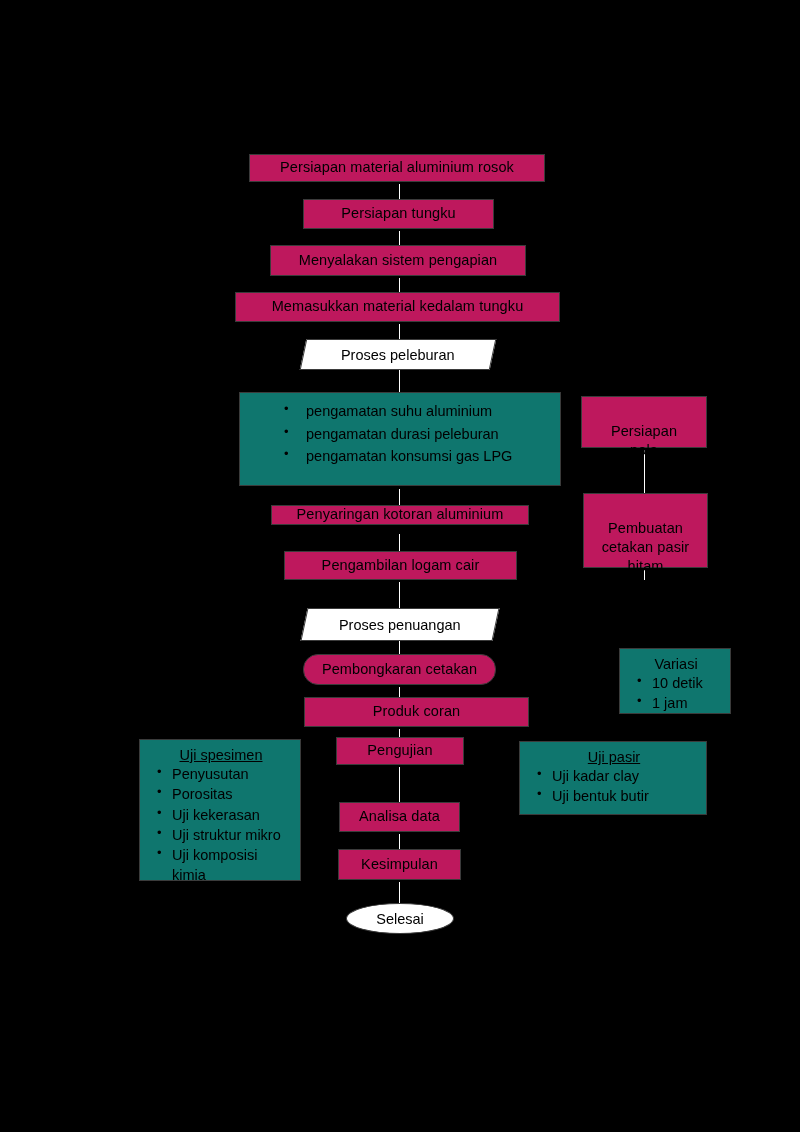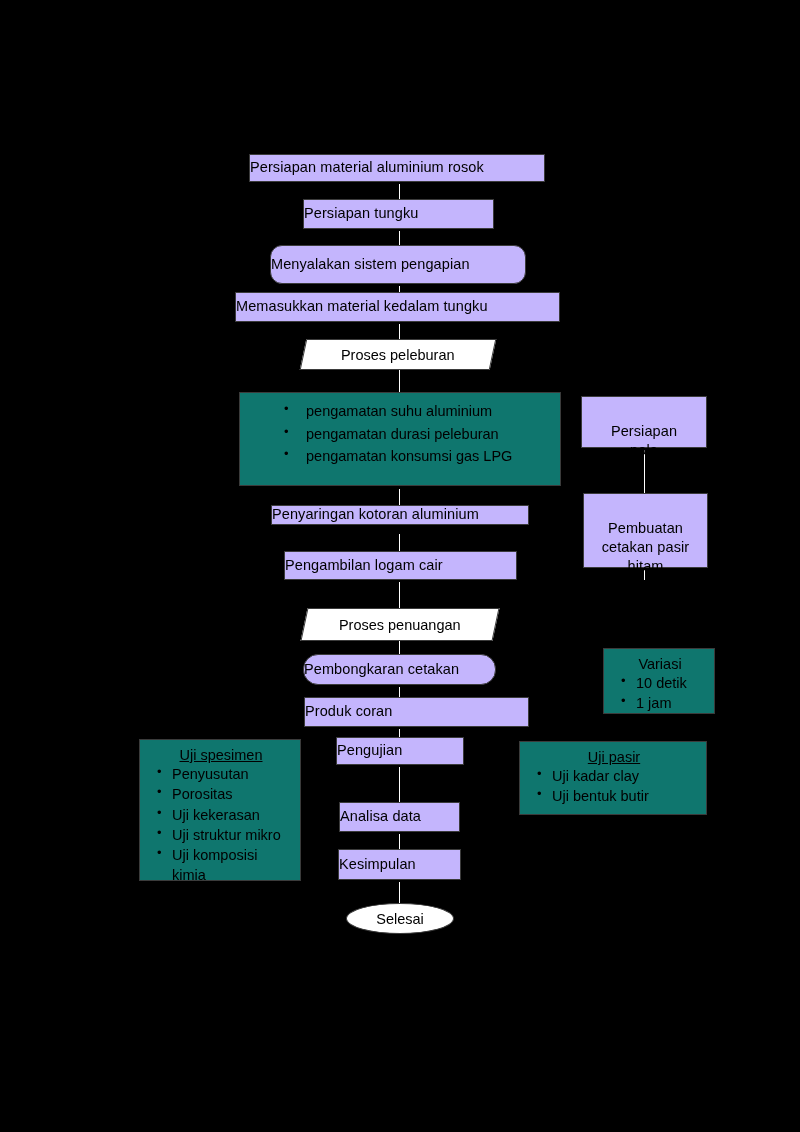--- a/index.html
+++ b/index.html
@@ -20,25 +20,26 @@
     position: absolute;
     left: 0;
     top: 0;
     width: 800px;
     height: 1132px;
   }
 
   
   .node {
     position: absolute;
-    background: #c4b5fd;
+    background: #be185d;
     border: 1px solid #3b3b3b;
     box-sizing: border-box;
     display: flex;
     align-items: center;
+    justify-content: center;
     text-align: center;
     font-size: 14.5px;
     line-height: 1.22;
     color: #000000;
     letter-spacing: 0.1px;
   }
 
   
   .node.shadow {
     box-shadow: 2px 2px 0 0 #000000;
@@ -156,21 +157,21 @@
   <div class="conn" style="left:644px; top:568px; width:1px; height:12px;"></div>
 
   <div class="node shadow" style="left:249px; top:154px; width:296px; height:28px;">
     <span>Persiapan material aluminium rosok</span>
   </div>
 
   <div class="node shadow" style="left:303px; top:199px; width:191px; height:30px;">
     <span>Persiapan tungku</span>
   </div>
 
-  <div class="node shadow" style="left:270px; top:245px; width:256px; height:39px;border-radius:12px;">
+  <div class="node shadow" style="left:270px; top:245px; width:256px; height:31px;">
     <span>Menyalakan sistem pengapian</span>
   </div>
 
   <div class="node shadow" style="left:235px; top:292px; width:325px; height:30px;">
     <span>Memasukkan material kedalam tungku</span>
   </div>
 
   <div class="para" style="left:303px; top:339px; width:190px; height:31px;">
     <span>Proses peleburan</span>
   </div>
@@ -223,21 +224,21 @@
     <span>Persiapan
 pola</span>
   </div>
 
   <div class="node shadow multiline" style="left:583px; top:493px; width:125px; height:75px; white-space:pre-line; line-height:1.32;">
     <span>Pembuatan
 cetakan pasir
 hitam</span>
   </div>
 
-  <div class="listbox shadow" style="left:603px; top:648px; width:112px; height:66px;">
+  <div class="listbox shadow" style="left:619px; top:648px; width:112px; height:66px;">
     <div class="lb-title plain">Variasi</div>
     <ul>
       <li>10 detik</li>
       <li>1 jam</li>
     </ul>
   </div>
 
   <div class="listbox shadow" style="left:139px; top:739px; width:162px; height:142px;">
     <div class="lb-title">Uji spesimen</div>
     <ul>

